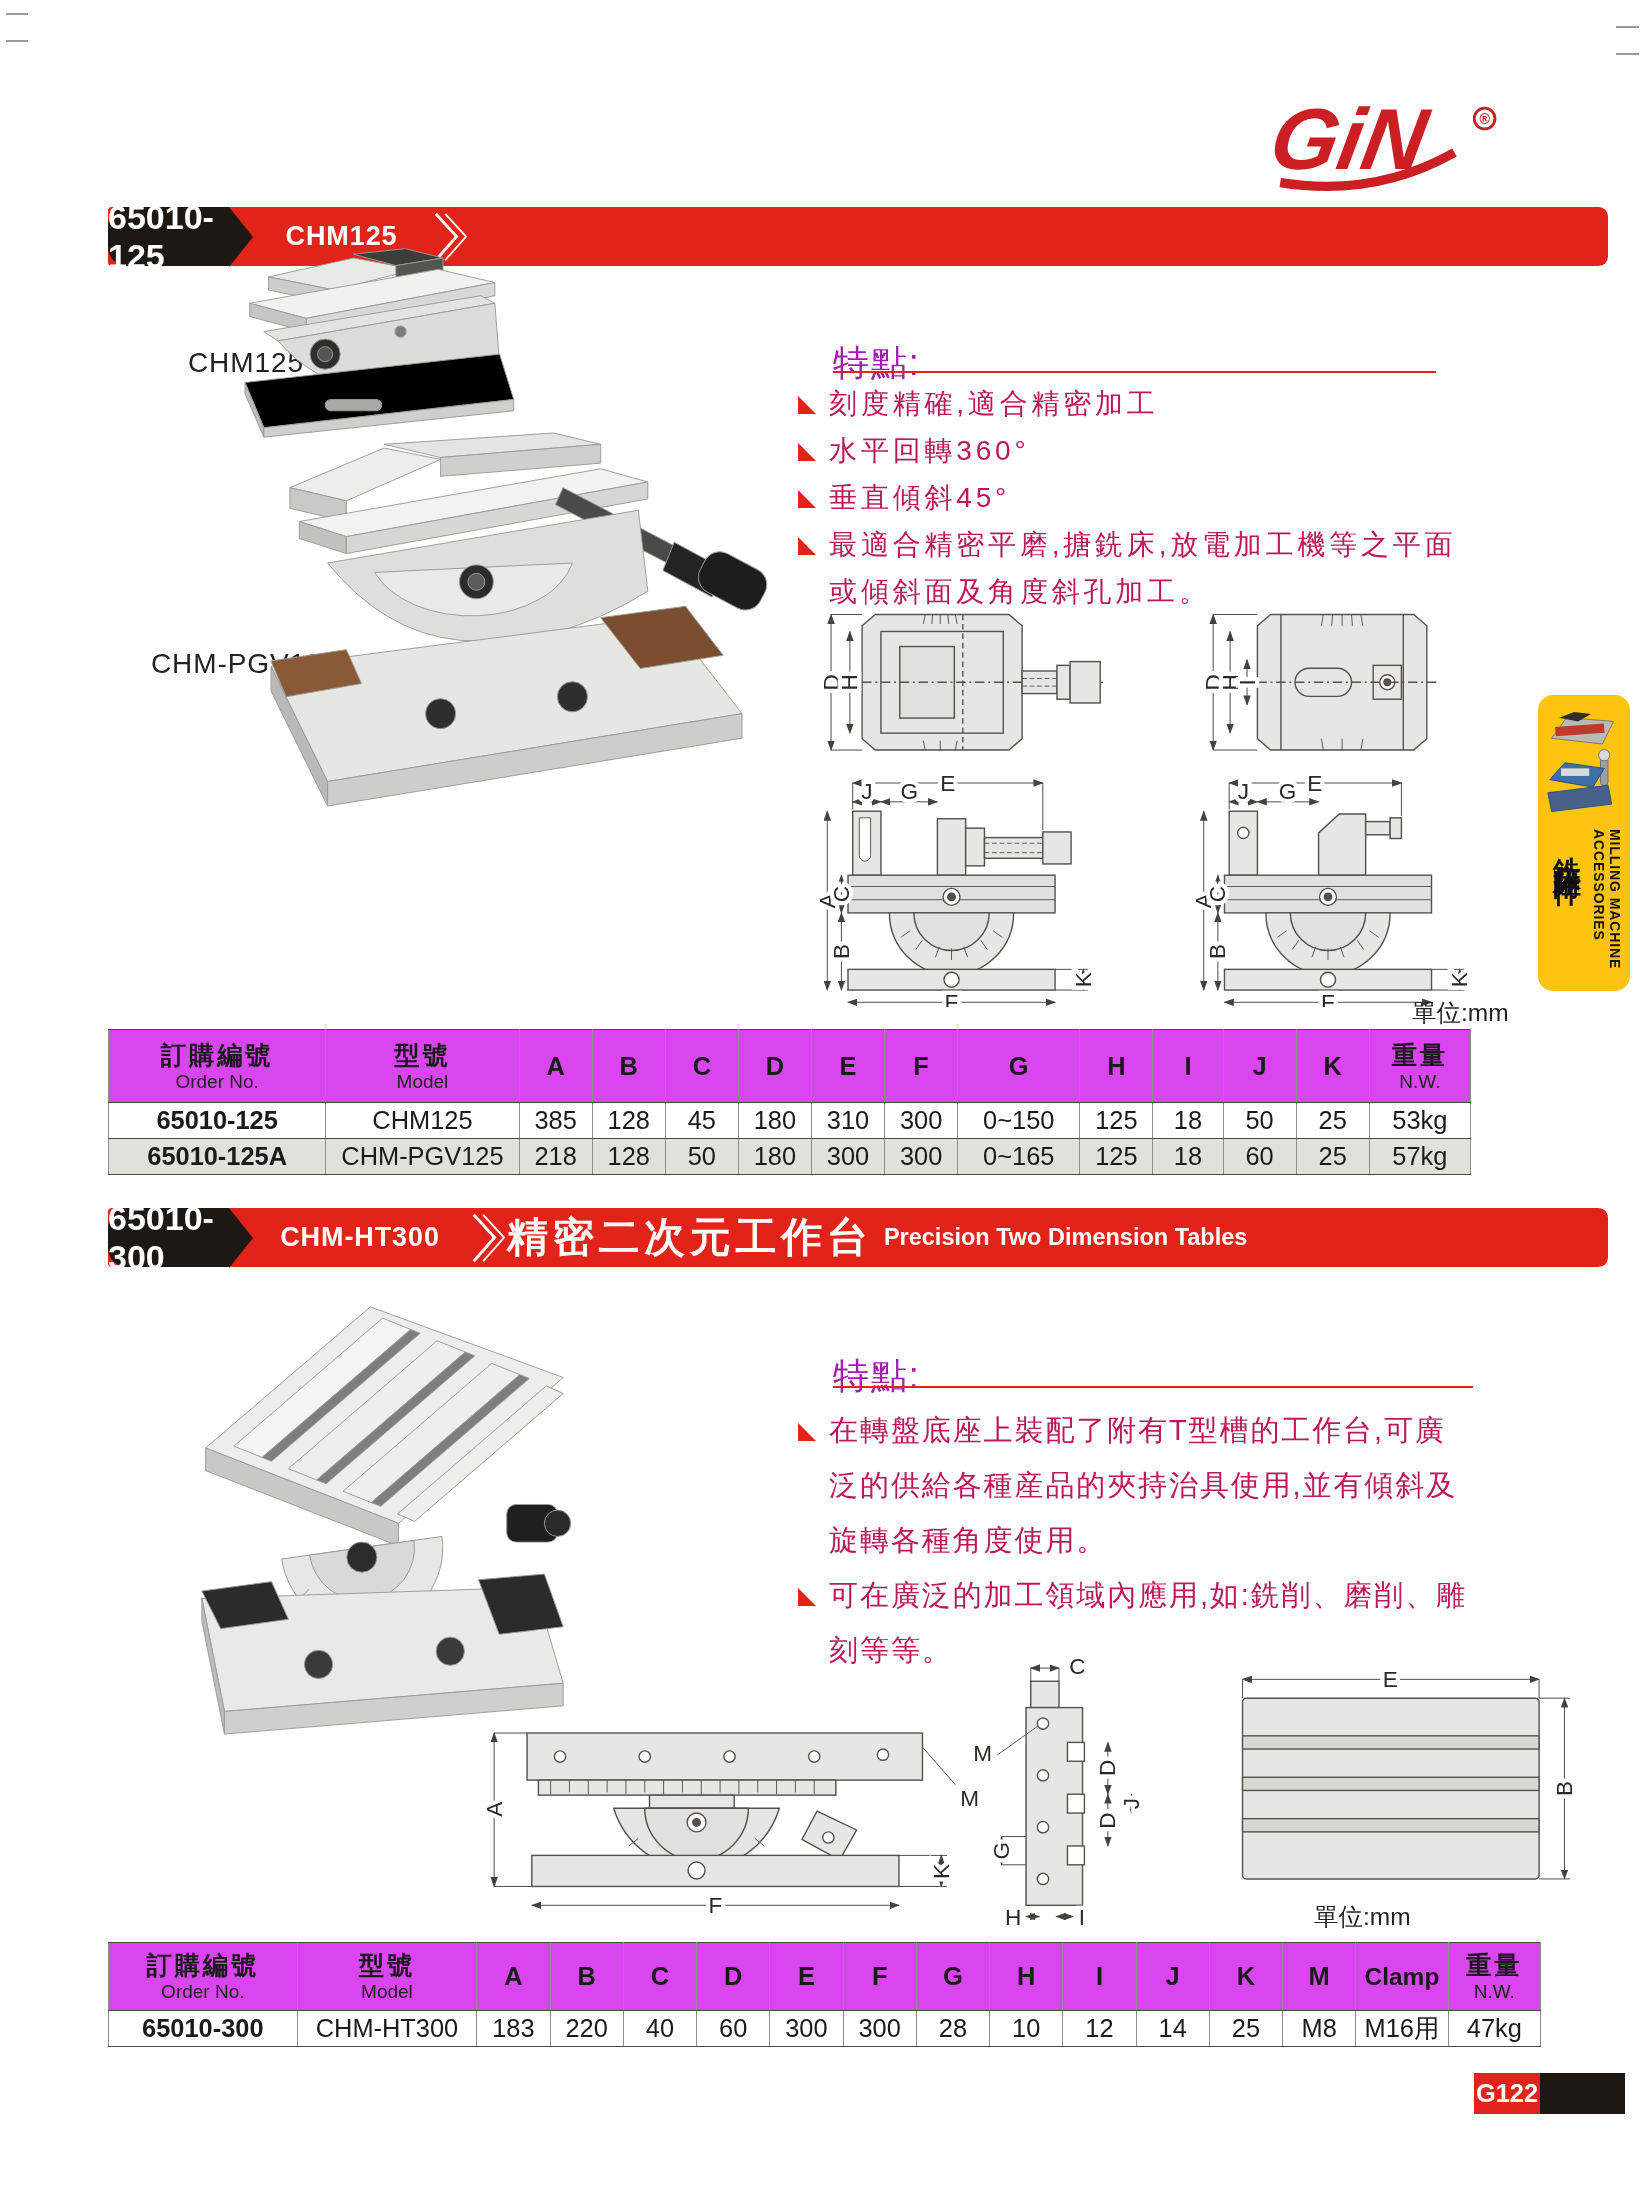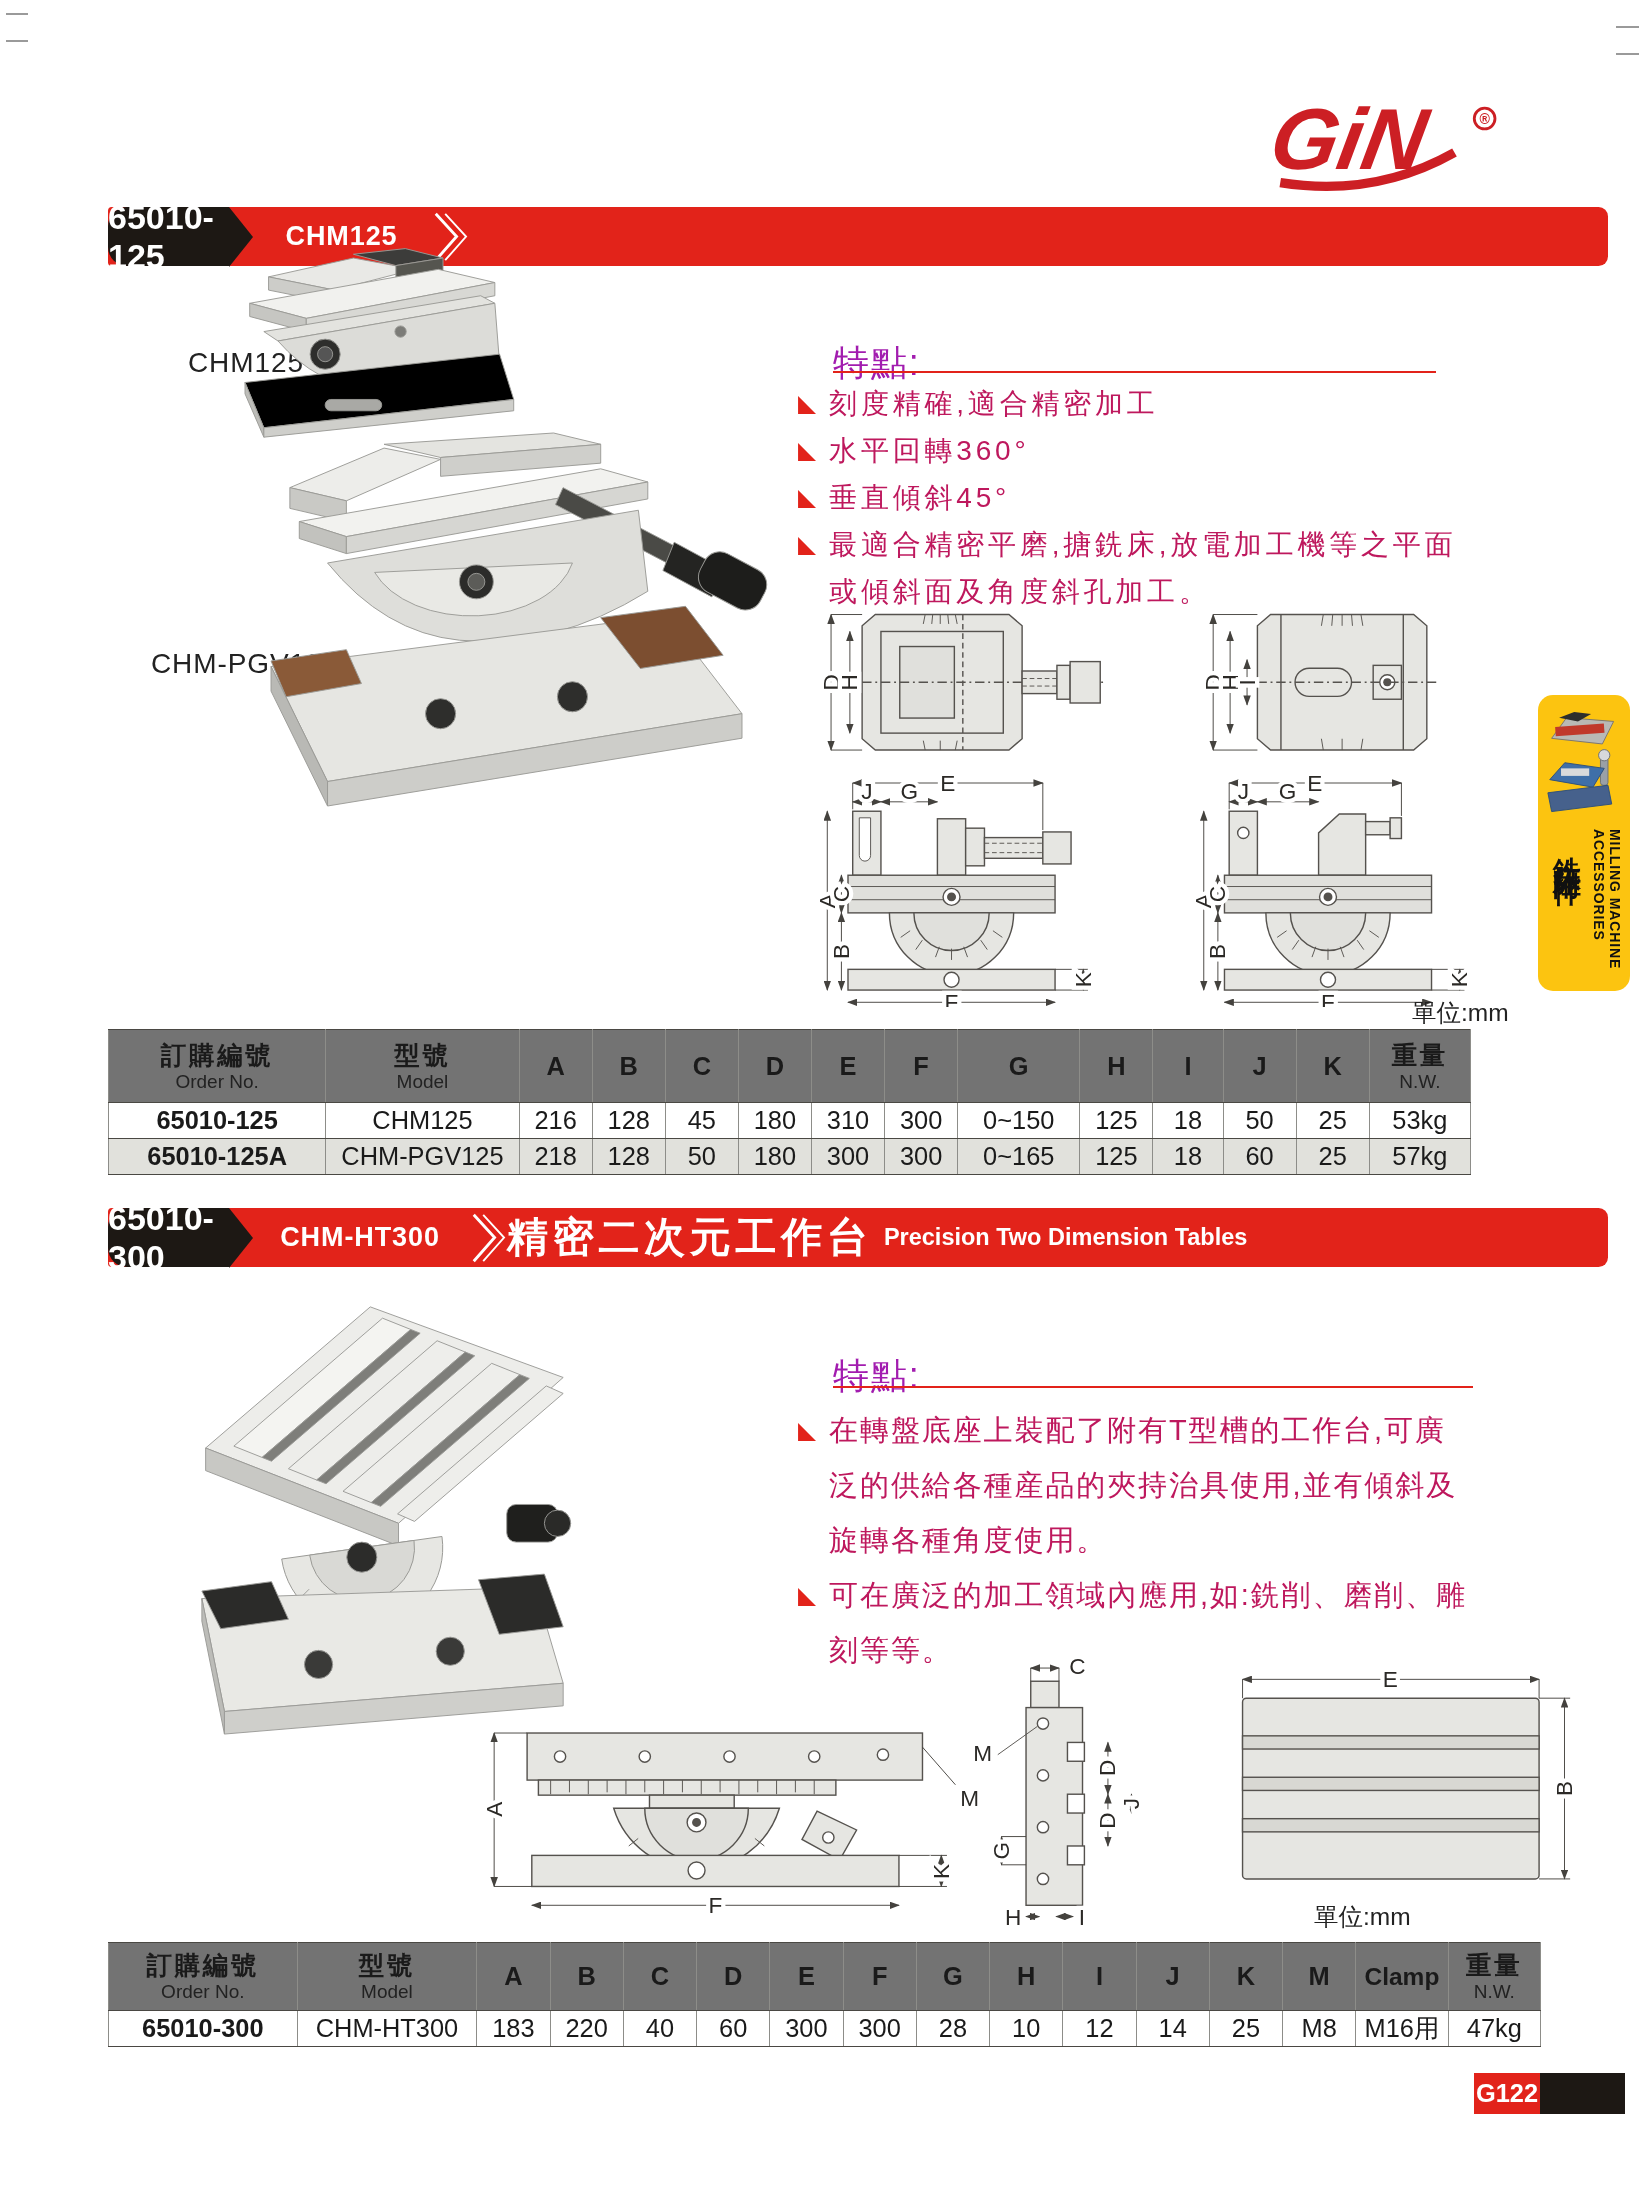--- a/index.html
+++ b/index.html
@@ -38,21 +38,21 @@
   
   .photo-label{position:absolute;font-size:28px;color:#222;letter-spacing:0.9px;}
 
   
   .unit{position:absolute;font-size:24.5px;color:#222;}
 
   
   table.spec{position:absolute;border-collapse:collapse;table-layout:fixed;}
   table.spec th,table.spec td{border-left:0.9px solid #8d8d89;border-right:0.9px solid #8d8d89;
       text-align:center;vertical-align:middle;padding:0;overflow:hidden;}
-  table.spec thead th{background:#737373;border-top:1.9px solid #4a4843;border-bottom:1.9px solid #4a4843;}
+  table.spec thead th{background:#d946ef;border-top:1.9px solid #4a4843;border-bottom:1.9px solid #4a4843;}
   table.spec tbody td{border-bottom:1.9px solid #4a4843;}
   table.spec tr.alt td{background:#e1e1dc;}
   .h-zh{font-size:25.4px;font-weight:bold;letter-spacing:2.8px;line-height:32px;}
   .h-en{font-size:19px;font-weight:normal;line-height:22.6px;color:#222;}
   .dim-h{font-size:25.4px;font-weight:bold;}
   td.order{font-size:25.4px;font-weight:bold;}
   td.val{font-size:25.4px;}
 
   
   .side-tab{position:absolute;left:1538px;top:695px;width:92px;height:296px;background:#fcc410;
@@ -398,21 +398,21 @@
         <th>
           <div class="h-zh">重量</div>
           <div class="h-en">N.W.</div>
           </th>
       </tr>
     </thead>
     <tbody>
       <tr style="height:36px">
         <td class="order">65010-125</td>
         <td class="val">CHM125</td>
-        <td class="val">216</td>
+        <td class="val">385</td>
         <td class="val">128</td>
         <td class="val">45</td>
         <td class="val">180</td>
         <td class="val">310</td>
         <td class="val">300</td>
         <td class="val">0~150</td>
         <td class="val">125</td>
         <td class="val">18</td>
         <td class="val">50</td>
         <td class="val">25</td>

